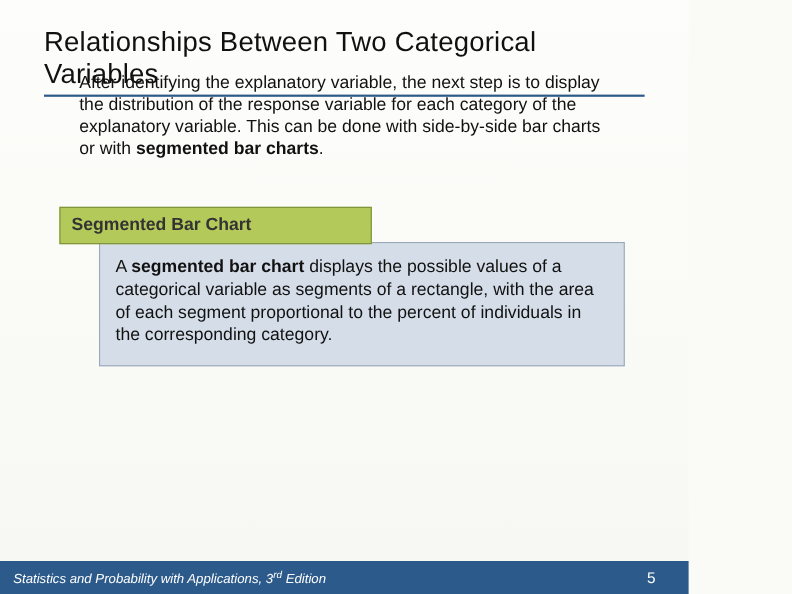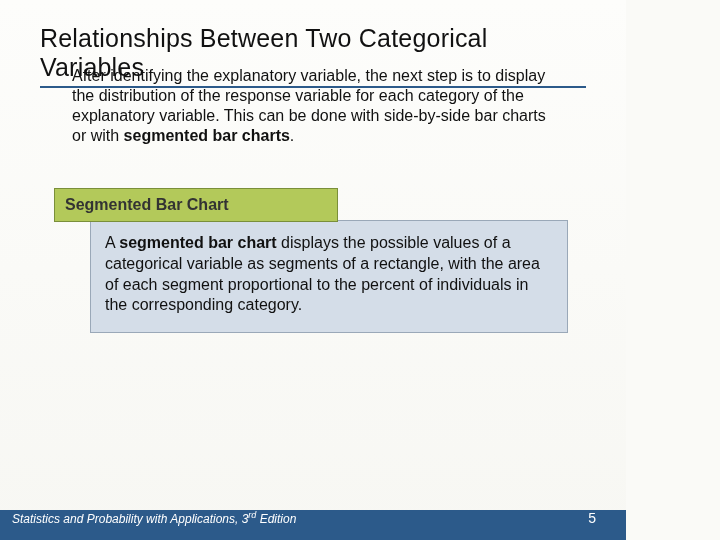--- a/index.html
+++ b/index.html
@@ -71,21 +71,21 @@
   .callout-body .bold { font-weight: 700; }
   .footer {
     position: absolute;
     left: 0;
     right: 0;
     bottom: 0;
     height: 30px;
     background: #2c5a8a;
     color: #fff;
     display: flex;
-    align-items: flex-start;
+    align-items: center;
     justify-content: space-between;
     padding: 0 30px 0 12px;
     font-size: 12px;
     font-style: italic;
   }
   .footer .book sup { font-size: 9px; vertical-align: super; }
   .footer .page {
     font-style: normal;
     font-size: 14px;
   }

